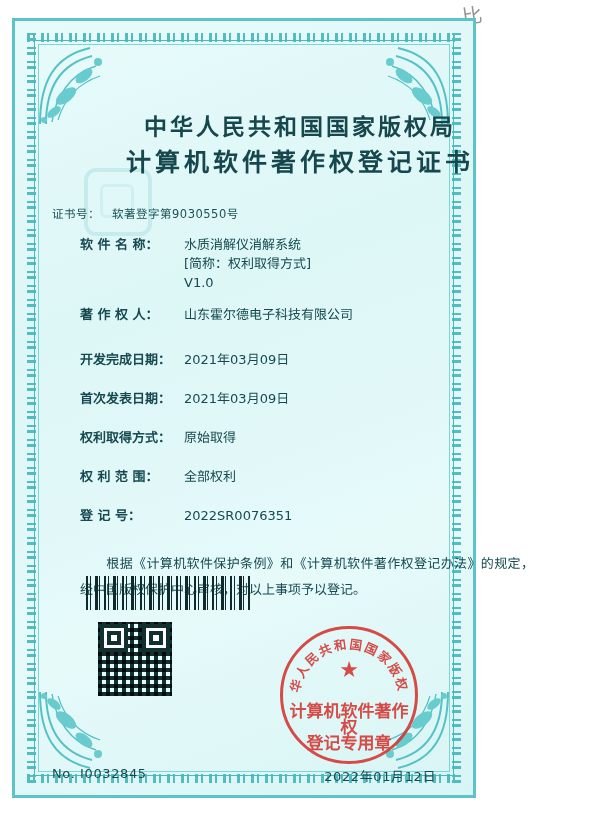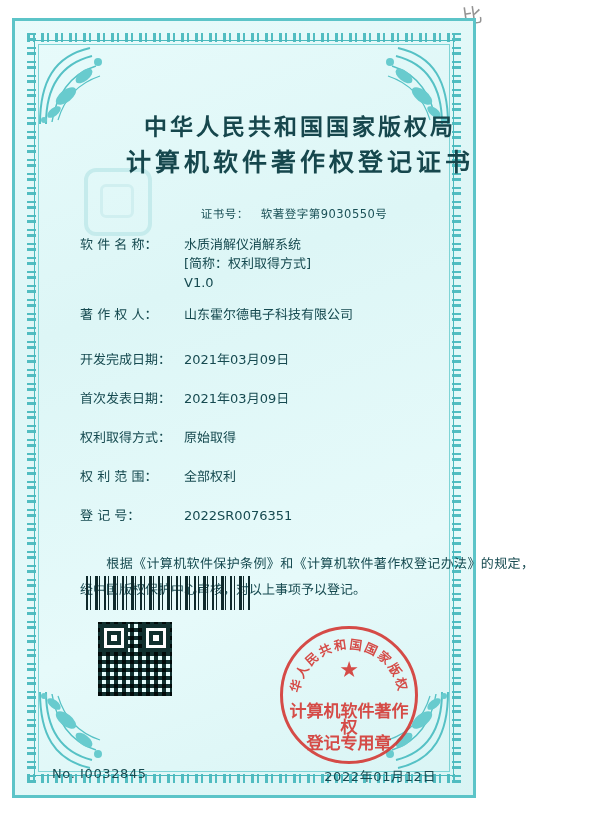--- a/index.html
+++ b/index.html
@@ -119,21 +119,21 @@
     text-align: center;
     font-family: Liberation Mono, monospace;
     font-size: 25px;
     font-weight: bold;
     letter-spacing: 4px;
     color: #16474d;
   }
 
   .cert-no {
     margin-top: 26px;
-    text-align: center;
+    text-align: left;
     padding-right: 12px;
     font-size: 11.5px;
     color: #1b5157;
     letter-spacing: .5px;
   }
   .cert-no .lbl { margin-right: 12px; }
 
   .fields {
     margin-top: 14px;
     padding-left: 28px;
@@ -144,20 +144,21 @@
     margin-bottom: 13px;
     font-size: 13px;
     line-height: 19px;
     color: #164a50;
   }
   .row .label {
     width: 104px;
     flex: 0 0 104px;
     letter-spacing: 0px;
     white-space: nowrap;
+    font-weight: bold;
   }
   .row .value {
     flex: 1;
   }
   .value .line { display: block; }
 
   .gap-lg { margin-top: 26px; }
   .gap-md { margin-top: 20px; }
 
   .paragraph {

